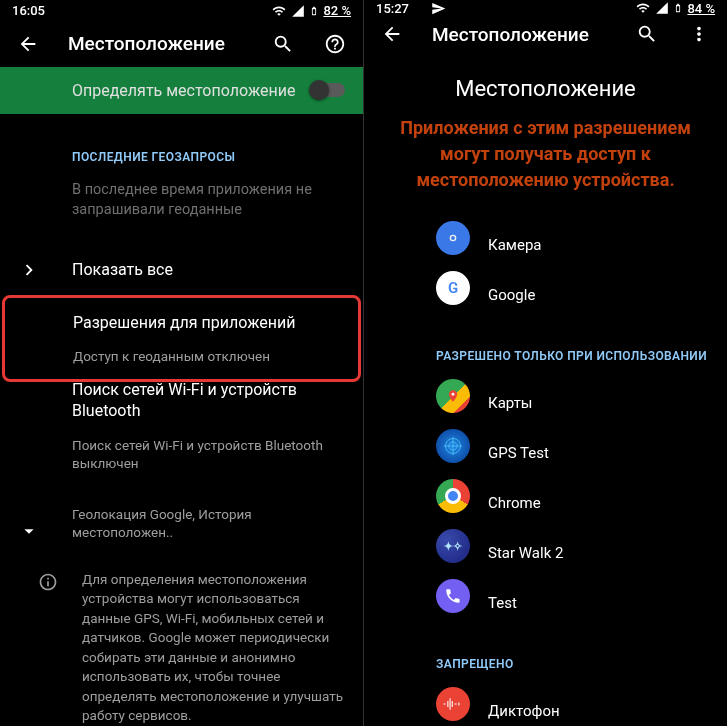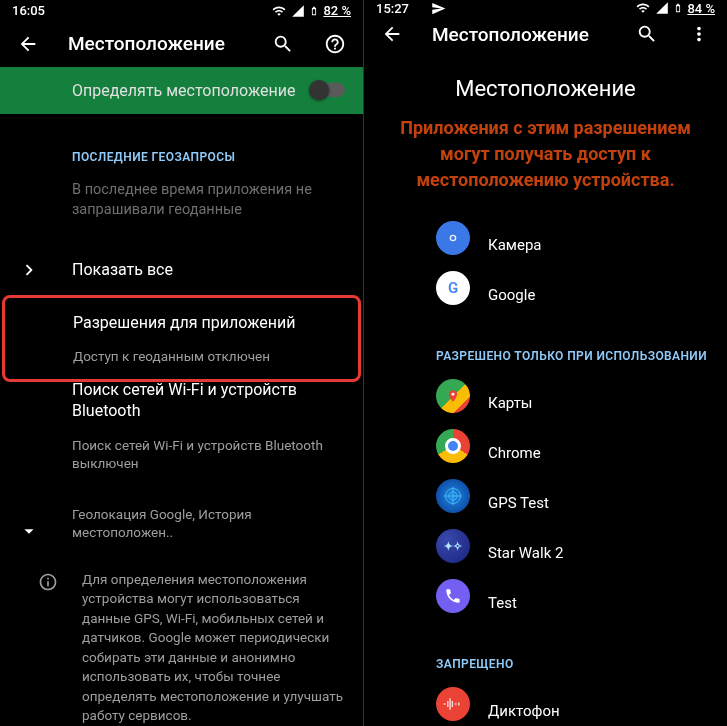--- a/index.html
+++ b/index.html
@@ -197,39 +197,39 @@
     <span class="appicon" style="background:linear-gradient(135deg,#34a853 0 50%,#fbbc05 50% 75%,#ea4335 75%);">
       <svg width="14" height="20" viewBox="0 0 24 24" fill="#ea4335">
           <path d="M12 2C8 2 5 5 5 9c0 5 7 13 7 13s7-8 7-13c0-4-3-7-7-7z"></path>
           <circle cx="12" cy="9" r="2.5" fill="#fff"></circle>
         </svg>
     </span>
     <span class="primary">Карты</span>
   </div>
   <div class="row">
     <span class="leadpad"></span>
-    <span class="appicon" style="background:conic-gradient(#ea4335 0 120deg,#fbbc05 120deg 240deg,#34a853 240deg);position:relative;">
-      <span style="position:absolute;inset:9px;background:#4285F4;border-radius:50%;border:3px solid #fff;"></span>
-    </span>
-    <span class="primary">Chrome</span>
-  </div>
-  <div class="row">
-    <span class="leadpad"></span>
     <span class="appicon" style="background:radial-gradient(circle,#1e88e5 0,#0d47a1 80%);">
       <svg width="20" height="20" viewBox="0 0 24 24" fill="none" stroke="#4fc3f7" stroke-width="1">
           <circle cx="12" cy="12" r="9"></circle>
           <circle cx="12" cy="12" r="5"></circle>
           <line x1="12" y1="1" x2="12" y2="23"></line>
           <line x1="1" y1="12" x2="23" y2="12"></line>
         </svg>
     </span>
     <span class="primary">GPS Test</span>
   </div>
   <div class="row">
     <span class="leadpad"></span>
+    <span class="appicon" style="background:conic-gradient(#ea4335 0 120deg,#fbbc05 120deg 240deg,#34a853 240deg);position:relative;">
+      <span style="position:absolute;inset:9px;background:#4285F4;border-radius:50%;border:3px solid #fff;"></span>
+    </span>
+    <span class="primary">Chrome</span>
+  </div>
+  <div class="row">
+    <span class="leadpad"></span>
     <span class="appicon" style="background:radial-gradient(circle at 30% 30%,#3949ab,#1a237e);">
       <span style="color:#b3e5fc;font-size:11px;">✦✧</span>
     </span>
     <span class="primary">Star Walk 2</span>
   </div>
   <div class="row">
     <span class="leadpad"></span>
     <span class="appicon" style="background:#7360f2;">
       <svg width="18" height="18" viewBox="0 0 24 24" fill="#fff">
           <path d="M6.6 10.8c1.4 2.8 3.7 5 6.5 6.5l2.2-2.2c.3-.3.7-.4 1-.2 1.1.4 2.3.6 3.5.6.6 0 1 .5 1 1V20c0 .6-.5 1-1 1C10.6 21 3 13.4 3 4c0-.6.5-1 1-1h3.5c.6 0 1 .5 1 1 0 1.2.2 2.4.6 3.5.1.4 0 .8-.2 1l-2.3 2.3z"></path>

